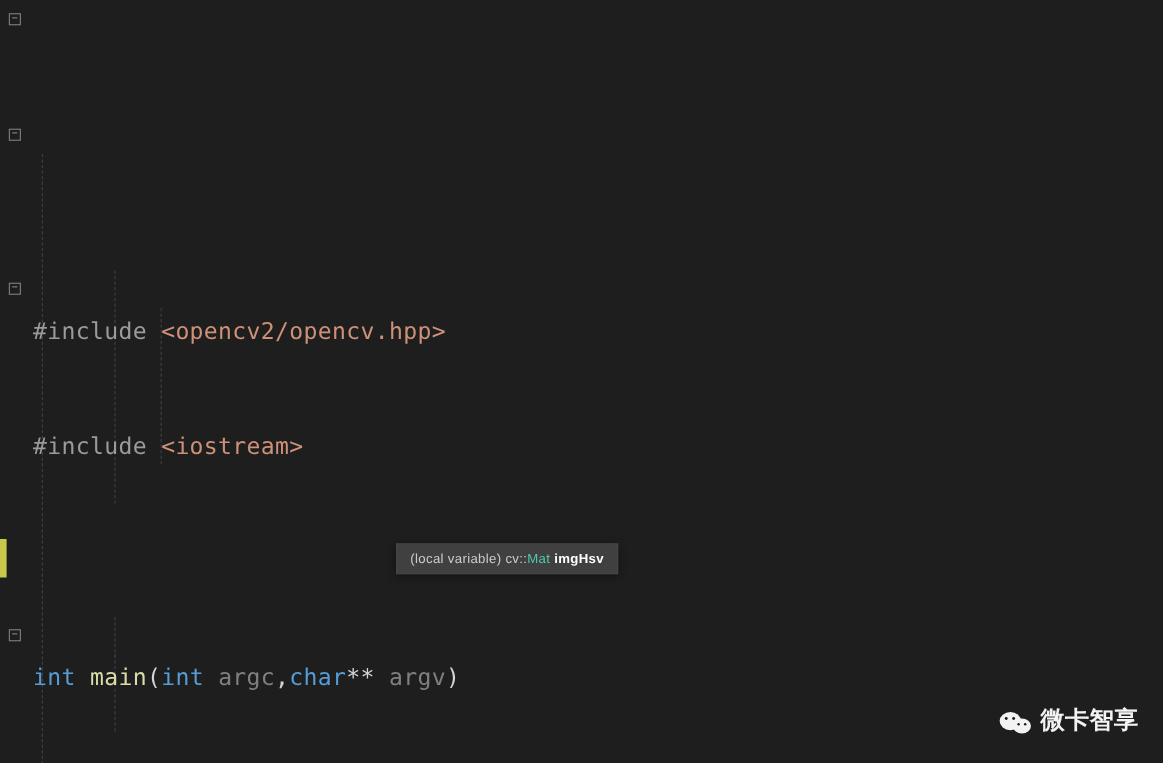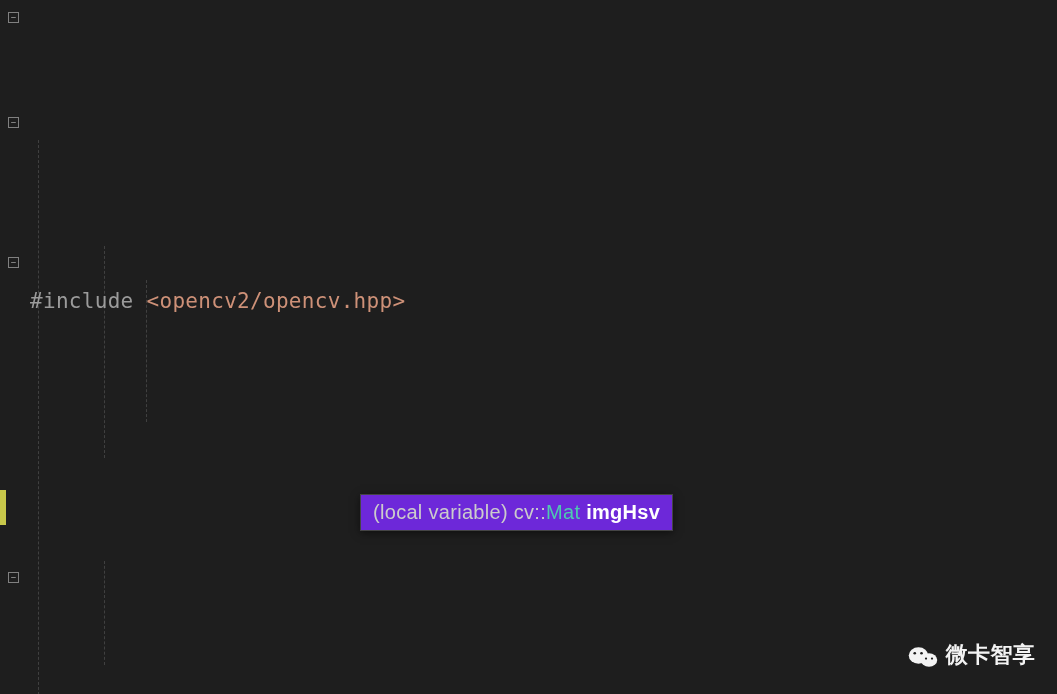--- a/index.html
+++ b/index.html
@@ -70,25 +70,25 @@
   .pp   { color: #9b9b9b; }
   .hdr  { color: #ce9178; }
   .type { color: #569cd6; }
   .fn   { color: #dcdcaa; }
   .param{ color: #808080; }
   .op   { color: #d4d4d4; }
   .punct{ color: #d4d4d4; }
 
   .tooltip {
     position: absolute;
-    background: #6d28d9;
+    background: #404040;
     border: 1px solid #454545;
     color: #cccccc;
     font-family: "Segoe UI", sans-serif;
-    font-size: 20px;
+    font-size: 12px;
     padding: 6px 12px;
     left: 360px;
     top: 494px;
     box-shadow: 0 2px 8px rgba(0,0,0,0.5);
     white-space: nowrap;
   }
   .tooltip .ttype { color: #4ec9b0; }
   .tooltip .tvar  { color: #ffffff; font-weight: 600; }
 
   .watermark {
@@ -119,21 +119,23 @@
   </div>
 
   <div class="code">
     <div class="indent-guide ig1"></div>
     <div class="indent-guide ig2"></div>
     <div class="indent-guide ig21"></div>
     <div class="indent-guide ig3"></div>
     <div class="indent-guide ig4"></div>
 
     <div class="line"><span class="pp">#include </span><span class="hdr">&lt;opencv2/opencv.hpp&gt;</span></div>
+    <div class="line"><span class="pp">#include </span><span class="hdr">&lt;iostream&gt;</span></div>
     <div class="line"></div>
+    <div class="line"><span class="type">int</span><span class="fn"> main</span><span class="punct">(</span><span class="type">int</span><span class="param"> argc</span><span class="punct">,</span><span class="type">char</span><span class="op">**</span><span class="param"> argv</span><span class="punct">)</span></div>
     
     
     
     
     
     
     
     
     
     

